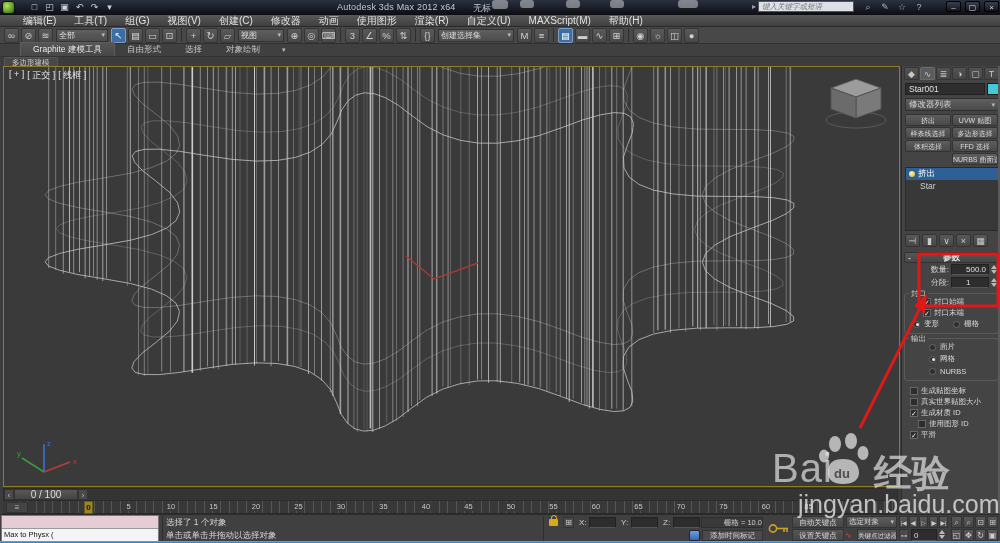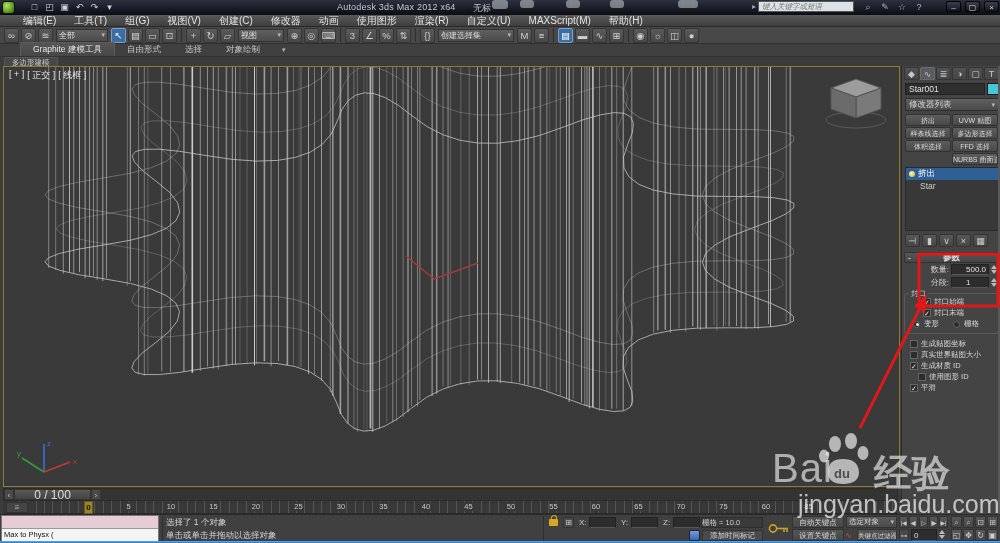--- a/index.html
+++ b/index.html
@@ -78,40 +78,40 @@
   .chk-row.indent2{padding-left:14px;}
   .cbx{width:8px;height:8px;background:#2d2d2d;border:1px solid #666;font-size:7px;line-height:8px;text-align:center;color:#e8e8e8;}
   .rad{width:7px;height:7px;border-radius:50%;background:#2d2d2d;border:1px solid #666;position:relative;}
   .rad.sel::after{content:"";position:absolute;left:1.5px;top:1.5px;width:3px;height:3px;border-radius:50%;background:#e8e8e8;}
   .radio-row{display:flex;align-items:center;gap:4px;height:12px;padding-left:8px;font-size:7.5px;}
   .loose{margin-top:4px;}
   .panel-scroll{position:absolute;right:0;top:0;width:2px;height:448px;background:#5a5a5a;}
   
   .trackbar{position:absolute;left:3px;top:488px;width:895px;height:13px;background:#3a3a3a;border:1px solid #2b2b2b;display:flex;align-items:center;}
   .ts-btn{width:10px;height:11px;font-size:7px;line-height:11px;text-align:center;color:#ccc;background:#4a4a4a;border:1px solid #333;}
-  .ts-box{width:77px;height:11px;font-size:12px;line-height:10px;text-align:center;color:#ddd;background:linear-gradient(#585858,#444);border:1px solid #333;}
+  .ts-box{width:64px;height:11px;font-size:10px;line-height:10px;text-align:center;color:#ddd;background:linear-gradient(#585858,#444);border:1px solid #333;}
   .ts-track{flex:1;height:11px;background:#343434;}
   .ruler{position:absolute;left:3px;top:501px;width:895px;height:13px;background:#383838 repeating-linear-gradient(90deg,transparent 0 7.5px,#555 7.5px 8.4px);border-bottom:1px solid #2a2a2a;}
   .ruler-btn{position:absolute;left:3px;top:1px;width:22px;height:11px;font-size:8px;line-height:10px;text-align:center;color:#bbb;background:#454545;border:1px solid #333;z-index:2;}
   .tick-num{position:absolute;top:1px;transform:translateX(-50%);font-size:7.5px;color:#c8c8c8;background:#383838;padding:0 1px;z-index:1;}
   .frame-marker{position:absolute;left:81px;top:0;width:9px;height:13px;background:#9a8626;border:1px solid #6a5a14;z-index:3;text-align:center;font-size:8px;font-weight:bold;color:#111;line-height:12px;}
   
   .statusbar{position:absolute;left:0;top:514px;width:1000px;height:27px;background:#404040;border-top:1px solid #2a2a2a;font-size:8.5px;color:#d6d6d6;}
   .listener{position:absolute;left:1px;top:0;width:158px;height:27px;border:1px solid #777;}
   .listener-pink{height:13px;background:#e6cdd5;border-bottom:1px solid #999;}
   .listener-white{height:12px;background:#f4f4f4;color:#111;font-family:"DejaVu Sans Mono",monospace;font-size:7.5px;line-height:12px;padding-left:2px;white-space:nowrap;overflow:hidden;}
   .vdiv{position:absolute;top:1px;width:1px;height:25px;background:#2e2e2e;}
   .status-line{position:absolute;left:166px;top:2px;font-size:8.5px;}
   .prompt-line{position:absolute;left:166px;top:15px;font-size:8.5px;}
   .lock{position:absolute;left:549px;top:4px;width:9px;height:7px;background:#d8a91c;border-radius:1px;}
   .lock::before{content:"";position:absolute;left:1.5px;top:-4px;width:4px;height:4px;border:1.5px solid #d8a91c;border-bottom:none;border-radius:3px 3px 0 0;}
   .absrel{position:absolute;left:563px;top:2px;width:11px;height:11px;font-size:8px;line-height:10px;text-align:center;color:#cfcfcf;background:#4a4a4a;border:1px solid #333;}
   .coord-label{position:absolute;top:3px;font-size:8px;color:#ccc;}
   .coord-input{position:absolute;top:2px;width:27px;height:11px;background:#2d2d2d;border:1px solid #222;border-bottom-color:#555;color:#ddd;font-size:8px;padding:0 2px;}
-  .grid-box{position:absolute;left:701px;top:2px;width:62px;height:11px;background:#3a3a3a;border:1px solid #2d2d2d;font-size:7.5px;line-height:10px;text-align:left;color:#cfcfcf;}
+  .grid-box{position:absolute;left:701px;top:2px;width:62px;height:11px;background:#3a3a3a;border:1px solid #2d2d2d;font-size:7.5px;line-height:10px;text-align:right;color:#cfcfcf;}
   .timetag-icon{position:absolute;left:689px;top:15px;width:11px;height:11px;background:linear-gradient(#6f9fe0,#3a66b0);border:1px solid #223;border-radius:2px;}
   .timetag{position:absolute;left:702px;top:15px;width:61px;height:11px;background:#4a4a4a;border:1px solid #333;font-size:7.5px;line-height:10px;text-align:center;color:#d5d5d5;overflow:hidden;white-space:nowrap;}
   .keyicon{position:absolute;left:768px;top:8px;}
   .skey-btn{position:absolute;left:792px;width:52px;height:12px;background:linear-gradient(#555,#464646);border:1px solid #333;font-size:7.5px;line-height:11px;text-align:center;color:#ddd;white-space:nowrap;overflow:hidden;}
   .selset-dd{position:absolute;left:846px;top:1px;width:51px;height:12px;background:linear-gradient(#5c5c5c,#4a4a4a);border:1px solid #333;display:flex;align-items:center;justify-content:space-between;padding:0 2px;font-size:7.5px;white-space:nowrap;overflow:hidden;}
   .filters-btn{position:absolute;left:857px;top:14px;width:40px;height:12px;background:linear-gradient(#555,#464646);border:1px solid #333;font-size:6.5px;line-height:11px;text-align:center;color:#ddd;white-space:nowrap;overflow:hidden;}
   .wave-icon{position:absolute;left:845px;top:16px;font-size:8px;color:#d05050;}
   .playback{position:absolute;left:899px;top:1px;display:flex;gap:1px;}
   .pb-icon{width:9px;height:12px;font-size:6px;line-height:12px;text-align:center;color:#ccc;background:linear-gradient(#585858,#464646);border:1px solid #333;}
   .keymode{position:absolute;left:899px;top:14px;width:10px;height:12px;font-size:6.5px;line-height:11px;text-align:center;color:#ccc;background:#4a4a4a;border:1px solid #333;}
@@ -464,20 +464,37 @@
         </div>
         <div class="radio-row">
           <span class="rad sel"></span>
           <span>变形</span>
           <span style="width:6px"></span>
           <span class="rad"></span>
           <span>栅格</span>
         </div>
       </div>
 
+      <div class="group">
+        <div class="group-legend">输出</div>
+        <div id="output-radios">
+            <div class="radio-row" style="padding-left: 24px;">
+              <span class="rad"></span>
+              <span>面片</span>
+            </div>
+            <div class="radio-row" style="padding-left: 24px;">
+              <span class="rad sel"></span>
+              <span>网格</span>
+            </div>
+            <div class="radio-row" style="padding-left: 24px;">
+              <span class="rad"></span>
+              <span>NURBS</span>
+            </div>
+          </div>
+      </div>
 
       <div class="loose" id="loose-options">
           <div class="chk-row noindent">
             <span class="cbx"></span>
             <span>生成贴图坐标</span>
           </div>
           <div class="chk-row noindent">
             <span class="cbx"></span>
             <span>真实世界贴图大小</span>
           </div>

